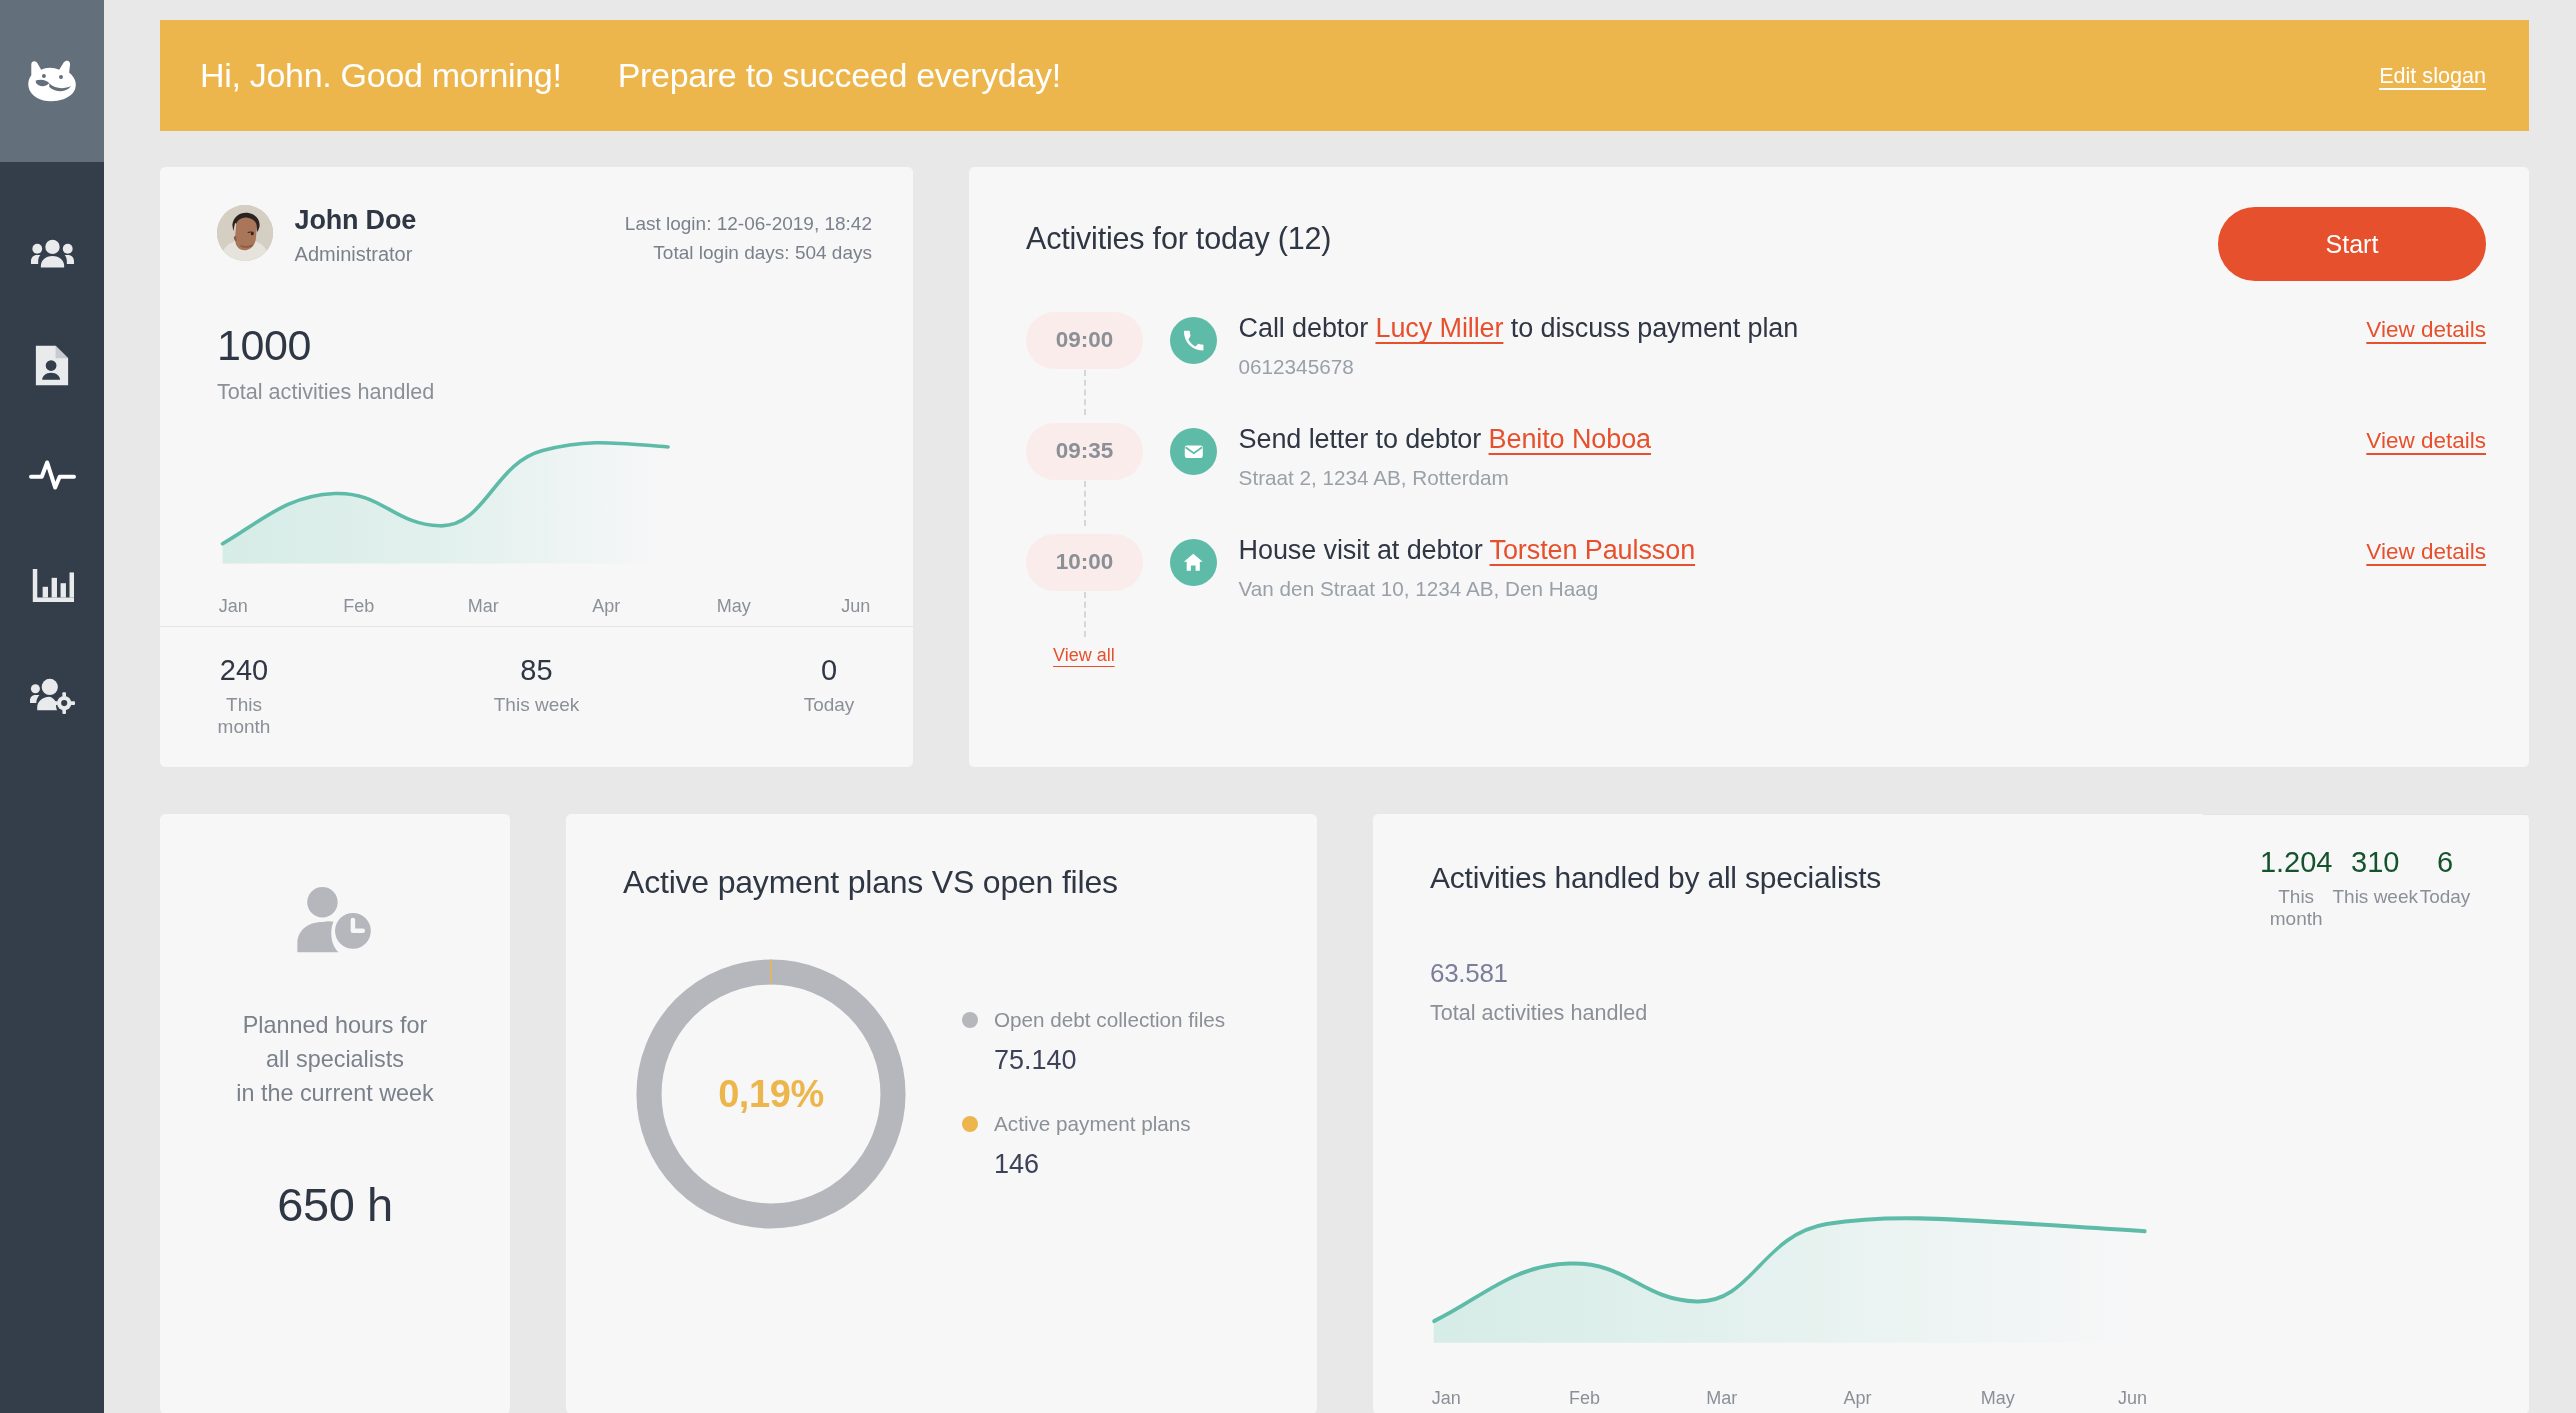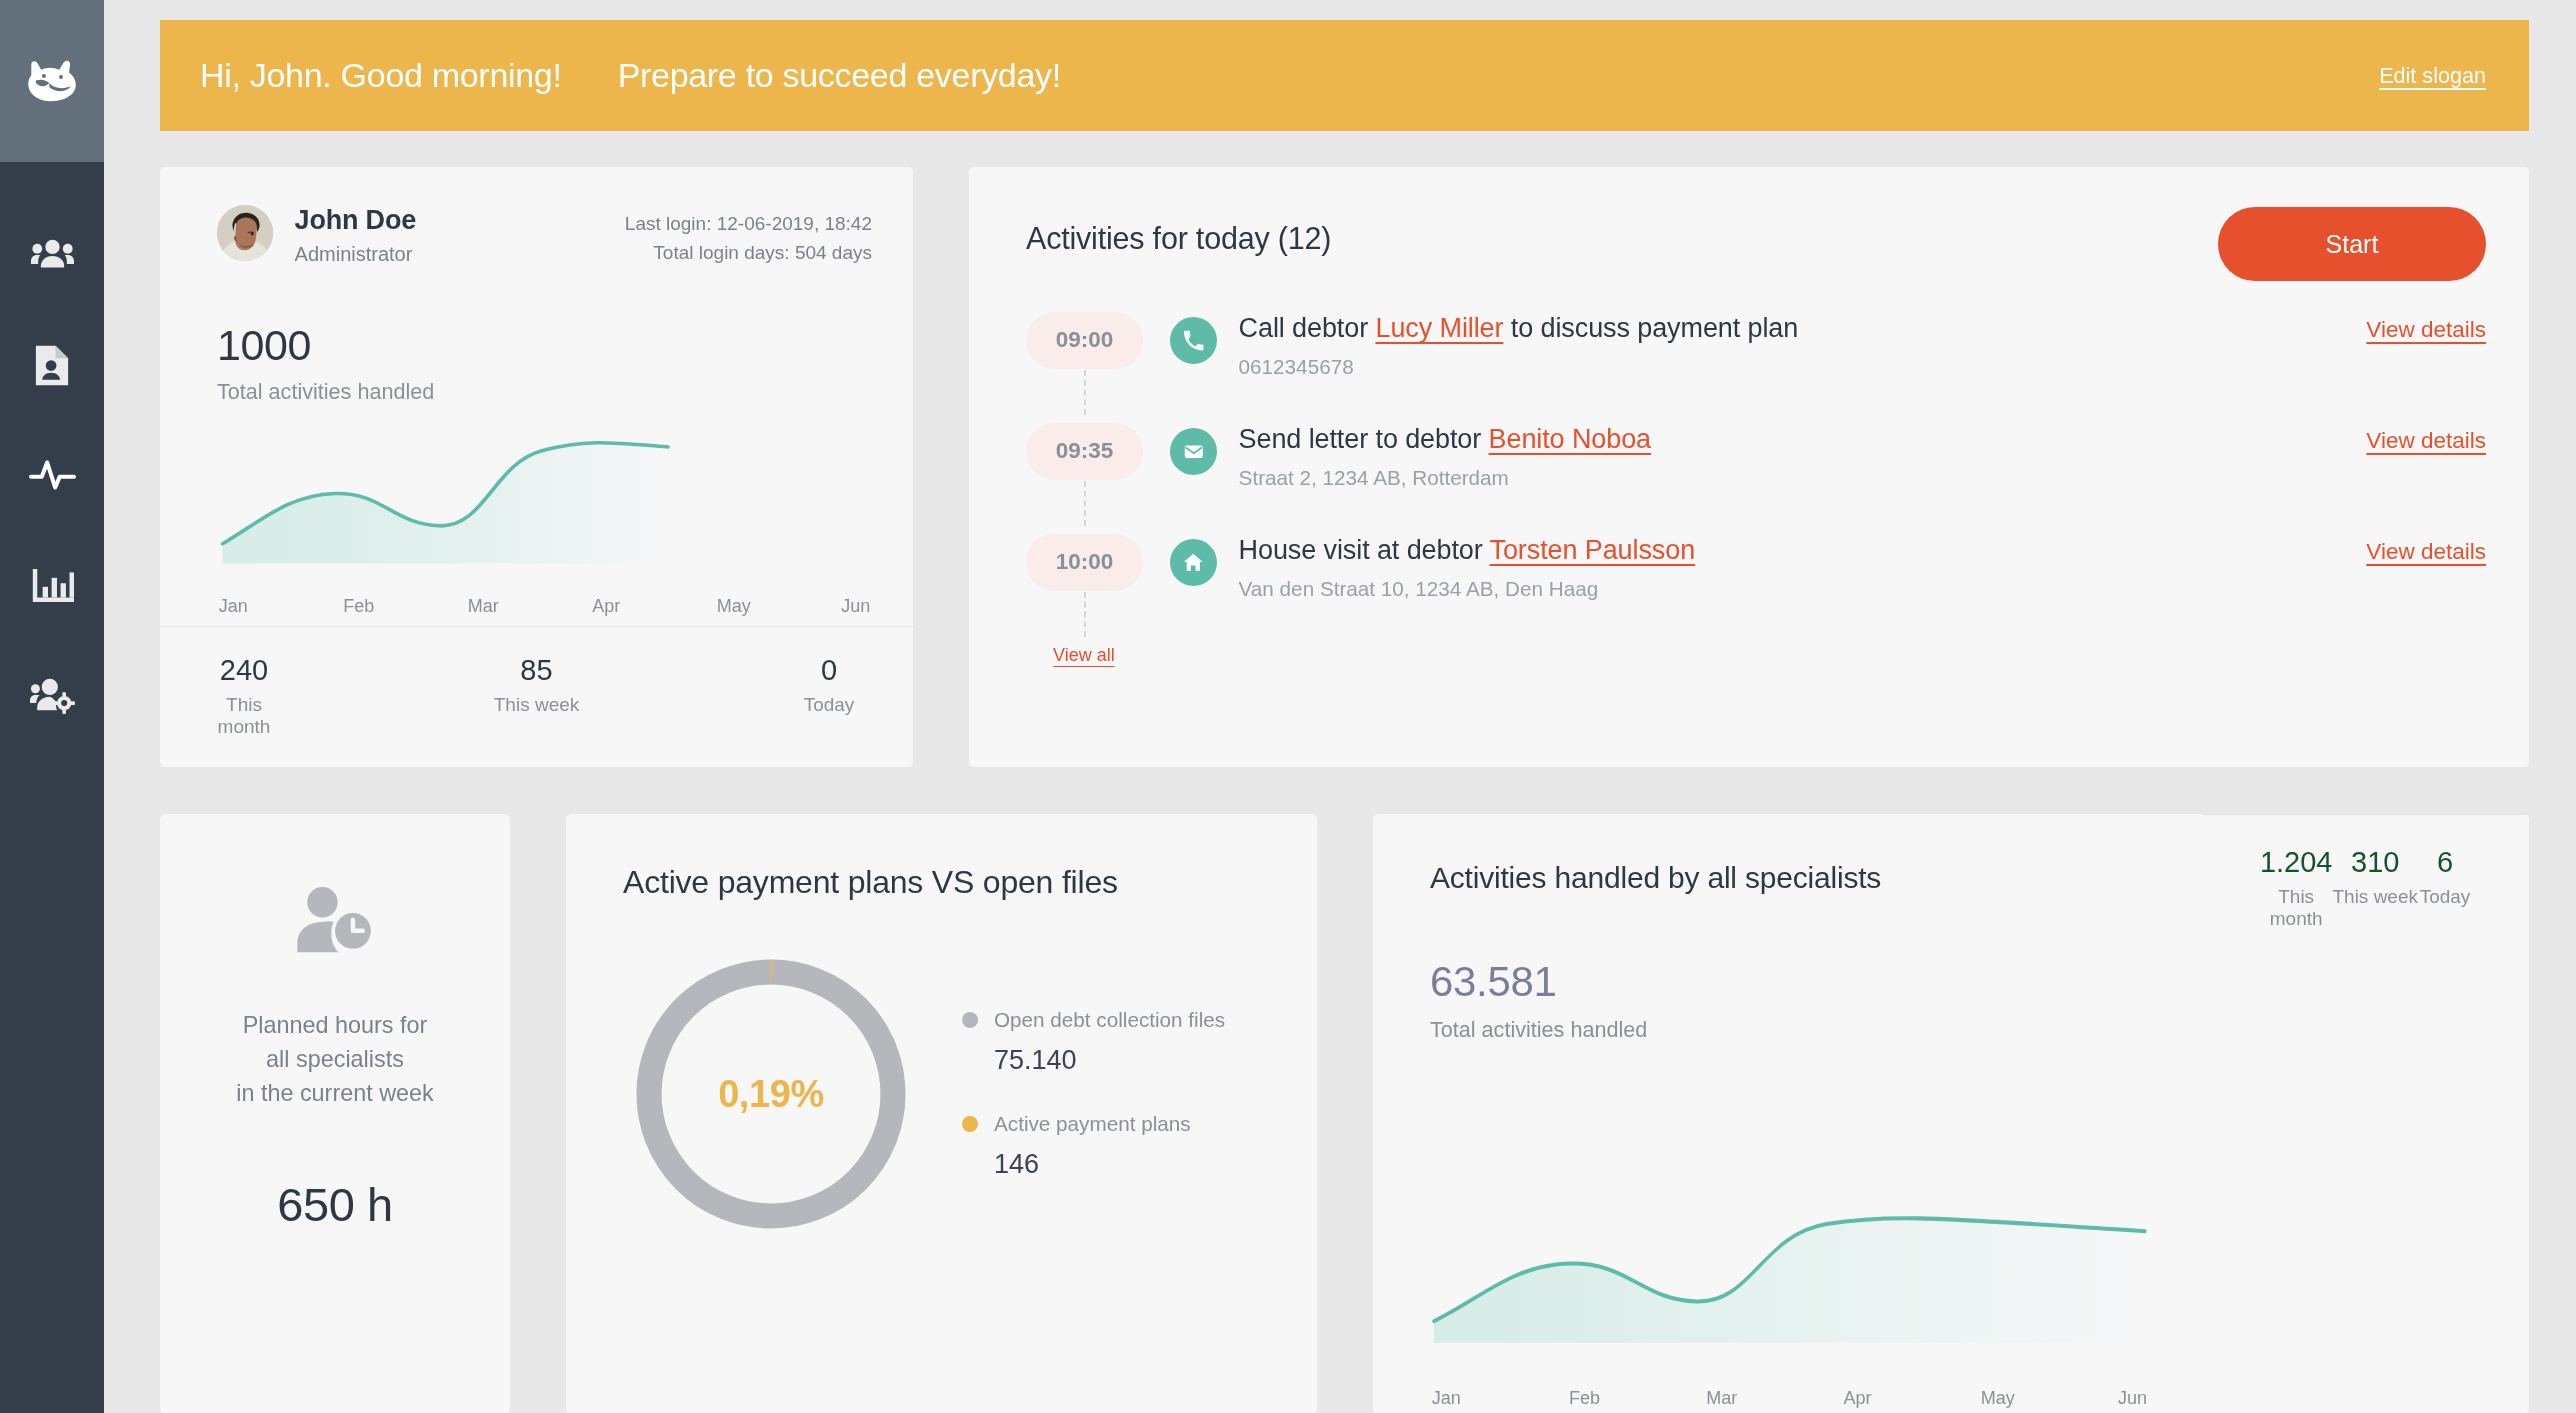--- a/index.html
+++ b/index.html
@@ -173,21 +173,21 @@
   .legend-block { margin-bottom: 36px; }
   .legend-block:last-child { margin-bottom: 0; }
   .legend-row { display: flex; align-items: center; }
   .dot { width: 16px; height: 16px; border-radius: 50%; flex: 0 0 16px; }
   .legend-label { font-size: 20.7px; color: #8b9097; margin-left: 16px; }
   .legend-value { font-size: 27px; color: #3d4258; margin-top: 12.6px; margin-left: 32px; }
 
   .spec-card { flex: 1; display: flex; flex-direction: row; }
   .spec-body { padding: 47px 54px 0 57px; flex: 1; display: flex; flex-direction: column; }
   .spec-title { font-size: 30px; color: #2f3744; letter-spacing: -0.2px; }
-  .spec-num { font-size: 42px; color: #7b7e9a; margin-top: 63px; letter-spacing: -0.3px; }
+  .spec-num { font-size: 26px; color: #7b7e9a; margin-top: 63px; letter-spacing: -0.3px; }
   .spec-sub { font-size: 21.6px; color: #8b9097; margin-top: 10.8px; }
   .spec-spark { margin-top: auto; padding-bottom: 5.4px; }
   .spec-spark svg { display: block; width: 100%; height: 162px; }
   .spec-foot { border-top: 0.9px solid #e4e4e6; display: flex; padding: 30.5px 57px 0 57px; }
   .spec-foot .foot-stat .v { font-size: 29px; color: #14532d; }
 </style>
 </head>
 <body>
 
 <div class="app">

